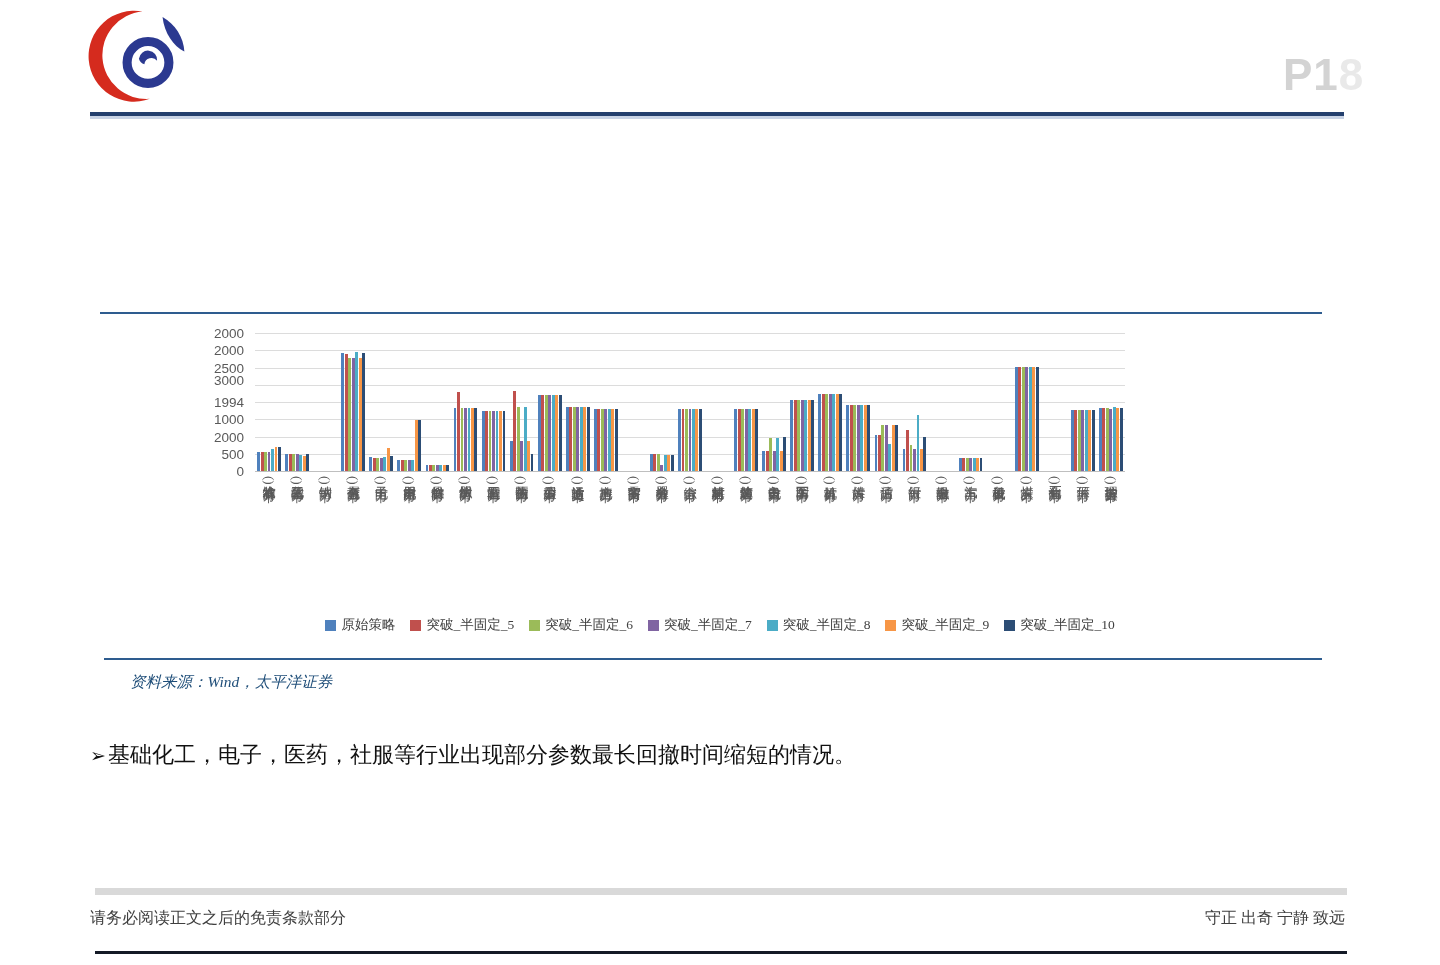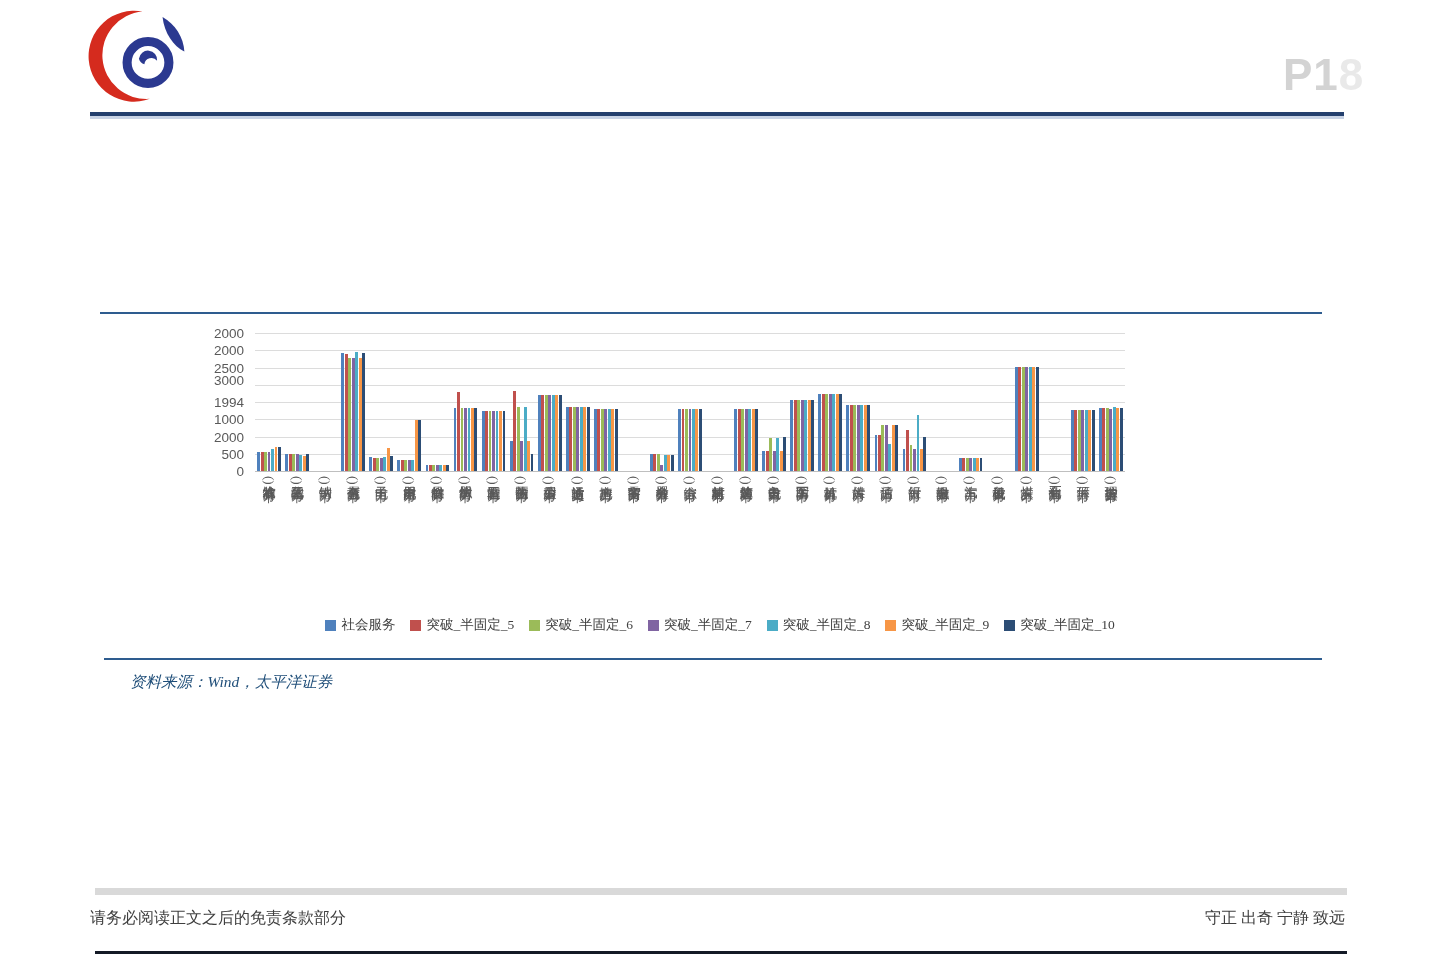--- a/index.html
+++ b/index.html
@@ -535,21 +535,21 @@
       <div class="xlab-cell">
         <span class="xlab">环保(申万)</span>
       </div>
       <div class="xlab-cell">
         <span class="xlab">美容护理(申万)</span>
       </div>
     </div>
   <div class="chart-legend">
       <div class="legend-item">
         <span class="swatch" style="background: rgb(79, 129, 189);"></span>
-        <span>社会服务</span>
+        <span>原始策略</span>
       </div>
       <div class="legend-item">
         <span class="swatch" style="background: rgb(192, 80, 77);"></span>
         <span>突破_半固定_5</span>
       </div>
       <div class="legend-item">
         <span class="swatch" style="background: rgb(155, 187, 89);"></span>
         <span>突破_半固定_6</span>
       </div>
       <div class="legend-item">
@@ -566,19 +566,20 @@
       </div>
       <div class="legend-item">
         <span class="swatch" style="background: rgb(44, 77, 117);"></span>
         <span>突破_半固定_10</span>
       </div>
     </div>
 
   <div class="fig-bottom-rule"></div>
   <div class="source-line">资料来源：Wind，太平洋证券</div>
 
+  <div class="bullet"><span class="marker">➢</span><span>基础化工，电子，医药，社服等行业出现部分参数最长回撤时间缩短的情况。</span></div>
 
   <div class="footer-bar"></div>
   <div class="footer-left">请务必阅读正文之后的免责条款部分</div>
   <div class="footer-right">守正 出奇 宁静 致远</div>
   <div class="footer-rule"></div>
 
 </div>
 
 </body></html>

